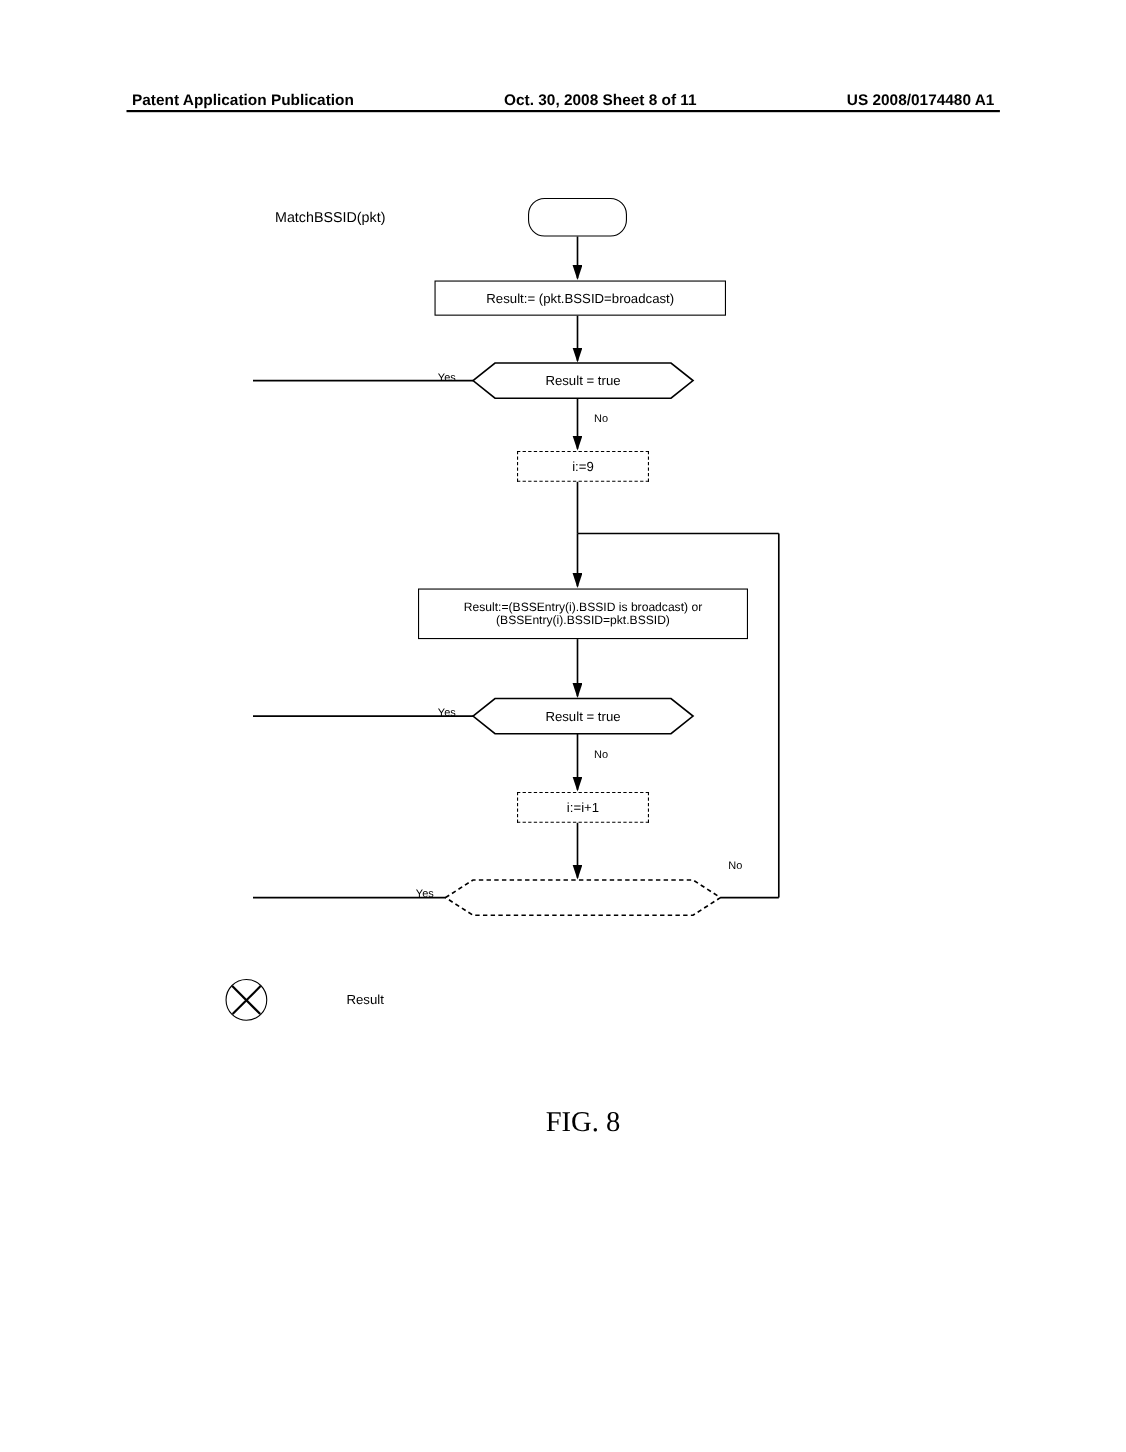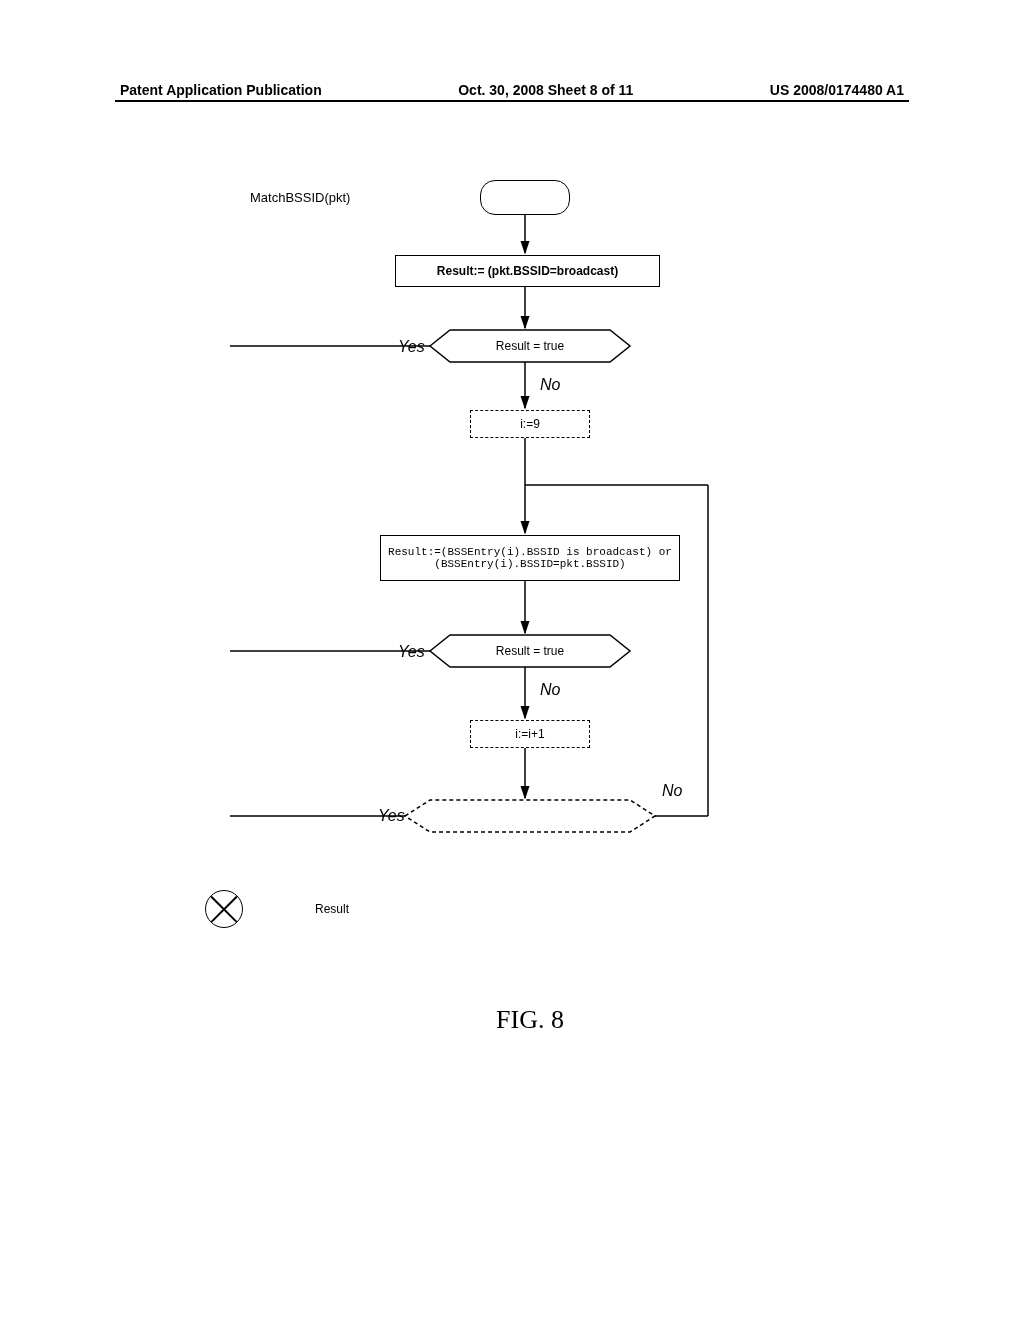--- a/index.html
+++ b/index.html
@@ -54,21 +54,20 @@
       position: absolute;
       top: 65px;
       left: 165px;
       width: 265px;
       height: 32px;
       border: 1.5px solid #000;
       font-size: 12px;
       display: flex;
       align-items: center;
       justify-content: center;
-      font-weight: bold;
     }
     .decision {
       position: absolute;
       left: 200px;
       width: 200px;
       height: 32px;
       font-size: 12px;
       display: flex;
       align-items: center;
       justify-content: center;
@@ -100,21 +99,20 @@
       left: 150px;
       width: 300px;
       height: 46px;
       border: 1.5px solid #000;
       font-size: 11px;
       display: flex;
       align-items: center;
       justify-content: center;
       text-align: center;
       padding: 4px;
-      font-family: Liberation Mono, monospace;
     }
     .box-i1 {
       position: absolute;
       top: 530px;
       left: 240px;
       width: 120px;
       height: 28px;
       border: 1.5px dashed #000;
       font-size: 12px;
       display: flex;
@@ -143,22 +141,21 @@
     .end-circle::before { transform: translate(-50%, -50%) rotate(45deg); }
     .end-circle::after { transform: translate(-50%, -50%) rotate(-45deg); }
     .result-label {
       position: absolute;
       top: 712px;
       left: 85px;
       font-size: 12px;
     }
     .label {
       position: absolute;
-      font-size: 16px;
-      font-style: italic;
+      font-size: 10px;
     }
     .yes1 { top: 148px; left: 168px; }
     .no1 { top: 186px; left: 310px; }
     .yes2 { top: 453px; left: 168px; }
     .no2 { top: 491px; left: 310px; }
     .yes3 { top: 617px; left: 148px; }
     .no3 { top: 592px; left: 432px; }
     .fig-caption {
       position: absolute;
       top: 1005px;

